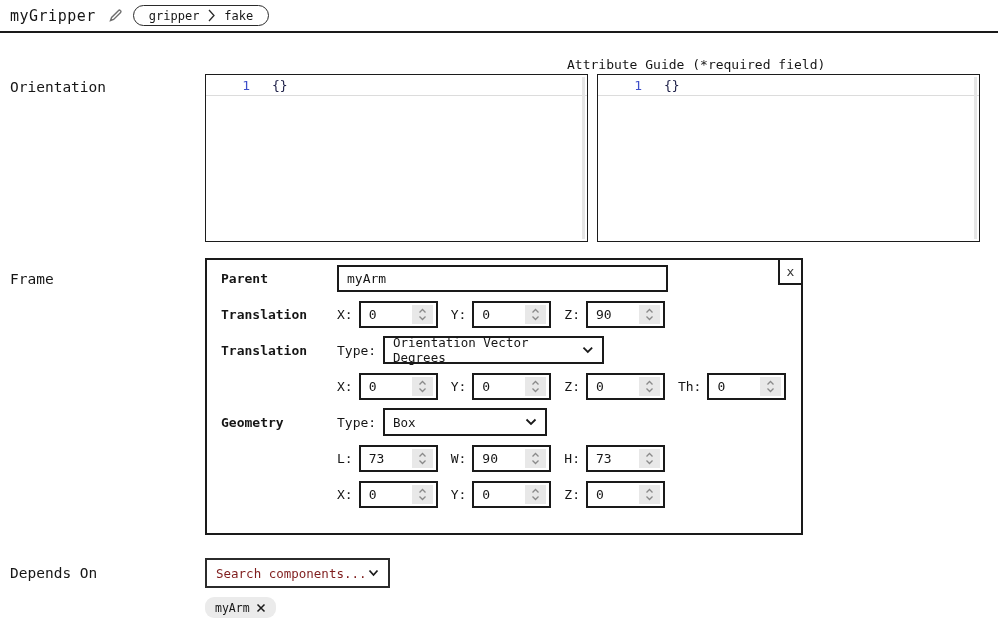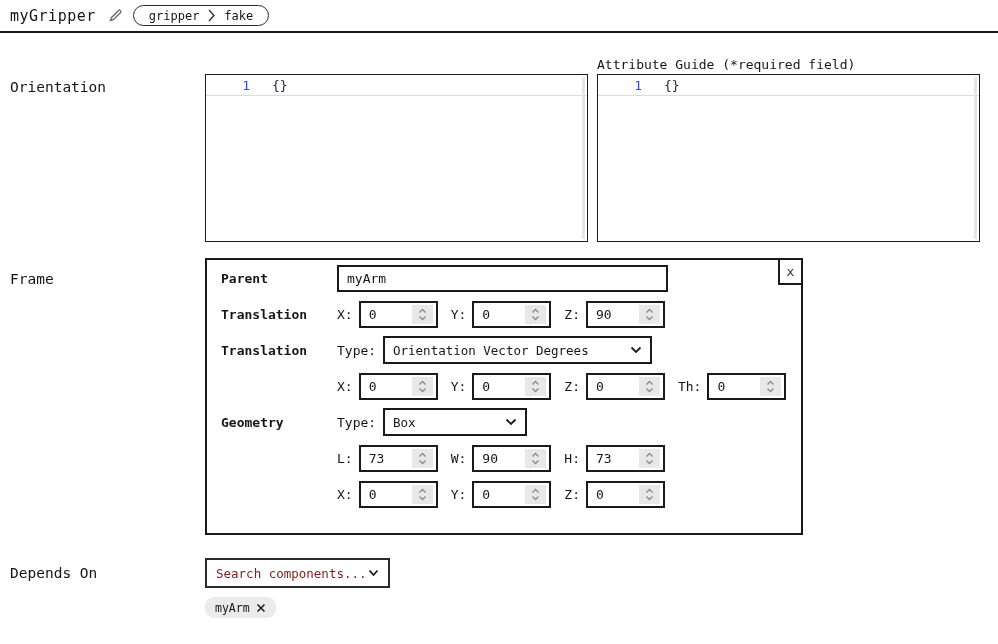--- a/index.html
+++ b/index.html
@@ -21,21 +21,21 @@
   .title { font-size: 15px; letter-spacing: 0.5px; }
   .pencil { display: inline-flex; cursor: pointer; margin-left: 2px; }
   .badge {
     display: inline-flex; align-items: center; gap: 9px;
     border: 1.5px solid #2a2a2a; border-radius: 999px;
     padding: 2px 15px; font-size: 12px; height: 21px;
   }
   
   .side-label { position: absolute; left: 10px; font-size: 14.5px; }
   
-  .guide-label { position: absolute; left: 597px; top: 57px; font-size: 13px; }
+  .guide-label { position: absolute; left: 567px; top: 57px; font-size: 13px; }
   .editor {
     position: absolute; top: 74px; width: 383px; height: 168px;
     border: 1.5px solid #1c1c1c; background: #fff; cursor: text;
   }
   .editor::after {
     content: ""; position: absolute; top: 2px; bottom: 2px; right: 2px;
     width: 3px; background: #e6e6e6;
   }
   .editor-attributes { left: 205px; }
   .editor-guide { left: 597px; }
@@ -79,22 +79,22 @@
   .text-input {
     width: 331px; height: 27px; border: 2px solid #1a1a1a;
     display: flex; align-items: center; padding-left: 8px;
     font-size: 13px; cursor: text;
   }
   .selectbox {
     height: 28px; border: 2px solid #1a1a1a; background: #fff;
     display: flex; align-items: center; justify-content: space-between;
     padding: 0 8px; font-size: 12.5px; cursor: pointer;
   }
-  .sel-orientation { width: 269px; }
-  .sel-geometry { width: 144px; }
+  .sel-orientation { width: 221px; }
+  .sel-geometry { width: 164px; }
   
   .search-select {
     position: absolute; left: 205px; top: 558px; width: 185px; height: 30px;
     border: 2px solid #2b2b2b; display: flex; align-items: center;
     justify-content: space-between; padding: 0 9px; cursor: pointer;
   }
   .placeholder { color: #7f1d1d; font-size: 12.5px; white-space: nowrap; }
   .chip {
     position: absolute; left: 205px; top: 597px; height: 21px;
     background: #ebebeb; border-radius: 9px;

